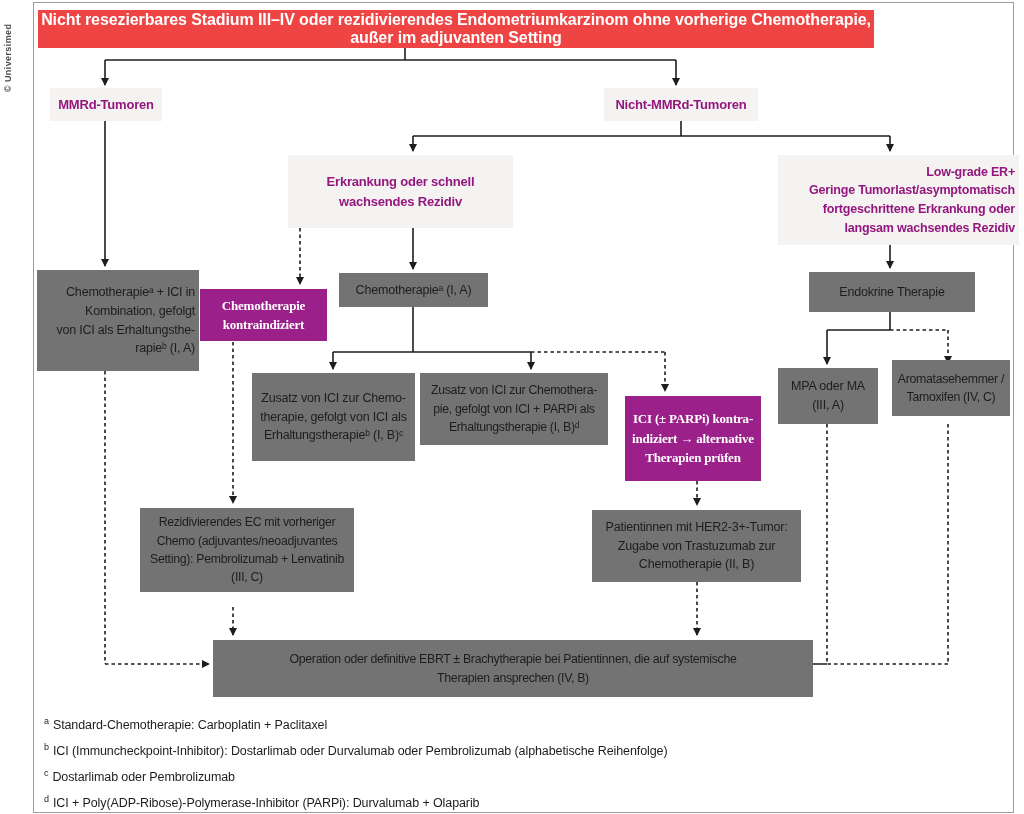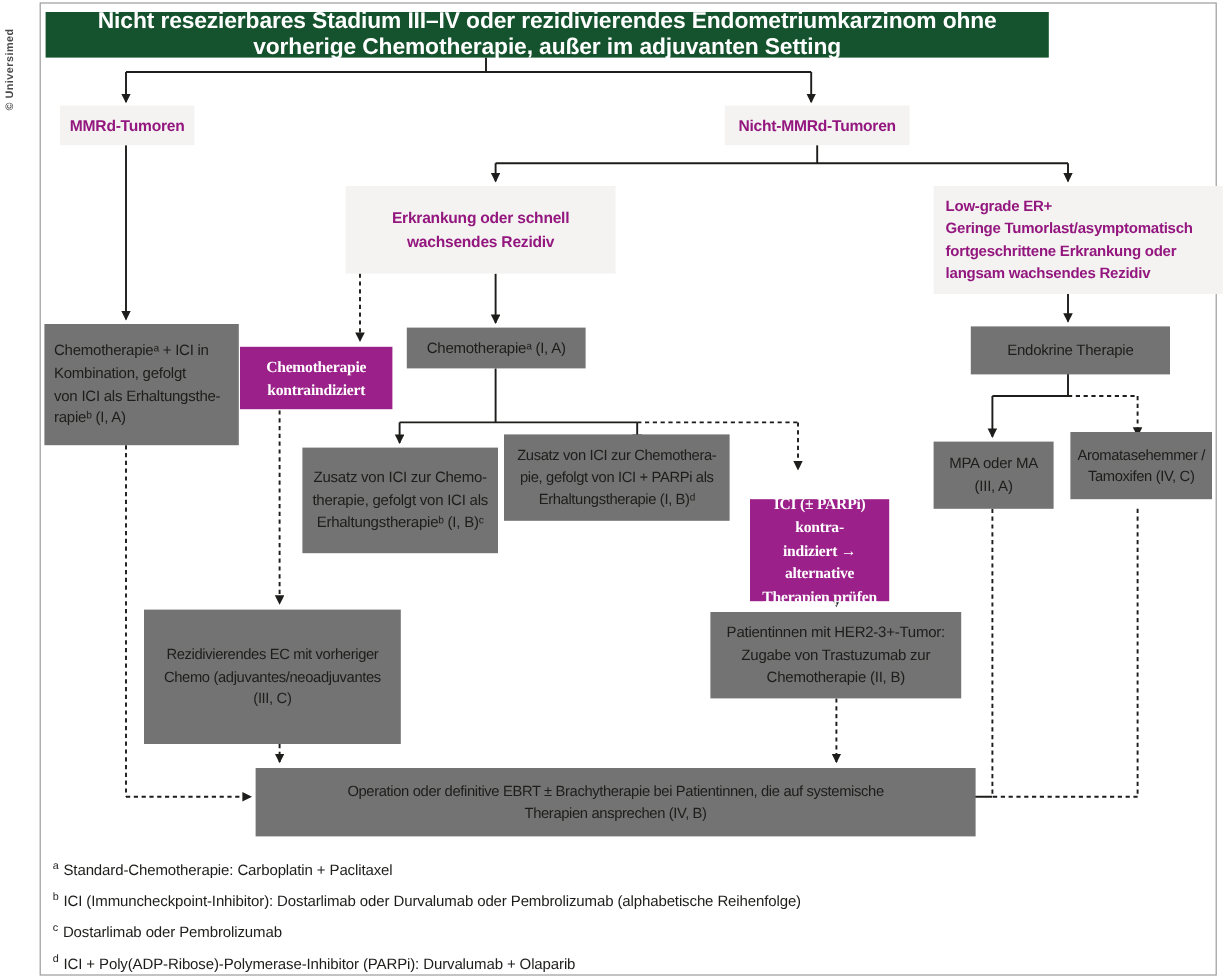--- a/index.html
+++ b/index.html
@@ -13,26 +13,26 @@
     font-size:9px;font-weight:bold;color:#4a4a4a;letter-spacing:.4px;white-space:nowrap;
   }
   svg.wires{position:absolute;left:0;top:0;z-index:1;}
   svg.wires .s{stroke:#1d1d1b;stroke-width:1.6;fill:none;}
   svg.wires .d{stroke:#1d1d1b;stroke-width:1.6;fill:none;stroke-dasharray:3.5 3;}
   .node{
     position:absolute;z-index:2;display:flex;flex-direction:column;justify-content:center;
     font-size:12.5px;line-height:1.5;letter-spacing:-0.2px;
   }
   .center{text-align:center;align-items:center;}
-  .leftal{text-align:left;align-items:flex-start;}
+  .leftal{text-align:left;align-items:flex-end;}
   .gray{background:#737373;color:#1d1d1b;}
   .light{background:#f4f3f2;color:#93177e;font-weight:bold;font-size:13px;}
   .purple{background:#9b2089;color:#ffffff;font-weight:bold;font-size:13px;font-family:Liberation Serif, serif;}
   .banner{
-    position:absolute;z-index:2;background:#14532d;color:#fff;font-weight:bold;font-size:19px;
+    position:absolute;z-index:2;background:#ef4444;color:#fff;font-weight:bold;font-size:16px;
     display:flex;align-items:center;justify-content:center;text-align:center;letter-spacing:-0.1px;
   }
   .padL8{padding-left:8px;padding-right:4px;}
   .padL10{padding-left:10px;padding-right:4px;}
   .small{font-size:12.3px;letter-spacing:-0.3px;}
   .footnotes{position:absolute;left:44px;top:710px;z-index:2;}
   .footnote{font-size:12.5px;line-height:22px;color:#1d1d1b;letter-spacing:-0.1px;}
   .footnote sup{font-size:9px;margin-right:4px;}
 </style>
 </head>
@@ -135,49 +135,50 @@
   <div class="node gray center" style="left:339px;top:273px;width:149px;height:34px">
     <div>Chemotherapieᵃ (I, A)</div>
   </div>
 
   <div class="node gray center" style="left:252px;top:373px;width:163px;height:88px">
     <div>Zusatz von ICI zur Chemo-</div>
     <div>therapie, gefolgt von ICI als</div>
     <div>Erhaltungstherapieᵇ (I, B)ᶜ</div>
   </div>
 
-  <div class="node gray center small" style="left:420px;top:362px;width:188px;height:72px">
+  <div class="node gray center small" style="left:420px;top:373px;width:188px;height:72px">
     <div>Zusatz von ICI zur Chemothera-</div>
     <div>pie, gefolgt von ICI + PARPi als</div>
     <div>Erhaltungstherapie (I, B)ᵈ</div>
   </div>
 
-  <div class="node purple center" style="left:625px;top:416px;width:116px;height:85px">
+  <div class="node purple center" style="left:625px;top:396px;width:136px;height:85px">
     <div>ICI (± PARPi) kontra-</div>
     <div>indiziert → alternative</div>
     <div>Therapien prüfen</div>
   </div>
 
   <div class="node gray center" style="left:809px;top:272px;width:166px;height:40px">
     <div>Endokrine Therapie</div>
   </div>
 
   <div class="node gray center" style="left:778px;top:368px;width:100px;height:56px">
     <div>MPA oder MA</div>
     <div>(III, A)</div>
   </div>
 
   <div class="node gray center small" style="left:892px;top:360px;width:118px;height:56px">
     <div>Aromatasehemmer /</div>
     <div>Tamoxifen (IV, C)</div>
   </div>
 
-  <div class="node gray center small" style="left:120px;top:508px;width:214px;height:112px">
+  <div class="node gray center small" style="left:140px;top:508px;width:214px;height:84px">
     <div>Rezidivierendes EC mit vorheriger</div>
     <div>Chemo (adjuvantes/neoadjuvantes</div>
+    <div>Setting): Pembrolizumab + Lenvatinib</div>
     <div>(III, C)</div>
   </div>
 
   <div class="node gray center" style="left:592px;top:510px;width:209px;height:72px">
     <div>Patientinnen mit HER2-3+-Tumor:</div>
     <div>Zugabe von Trastuzumab zur</div>
     <div>Chemotherapie (II, B)</div>
   </div>
 
   <div class="node gray center small" style="left:213px;top:640px;width:600px;height:57px">

